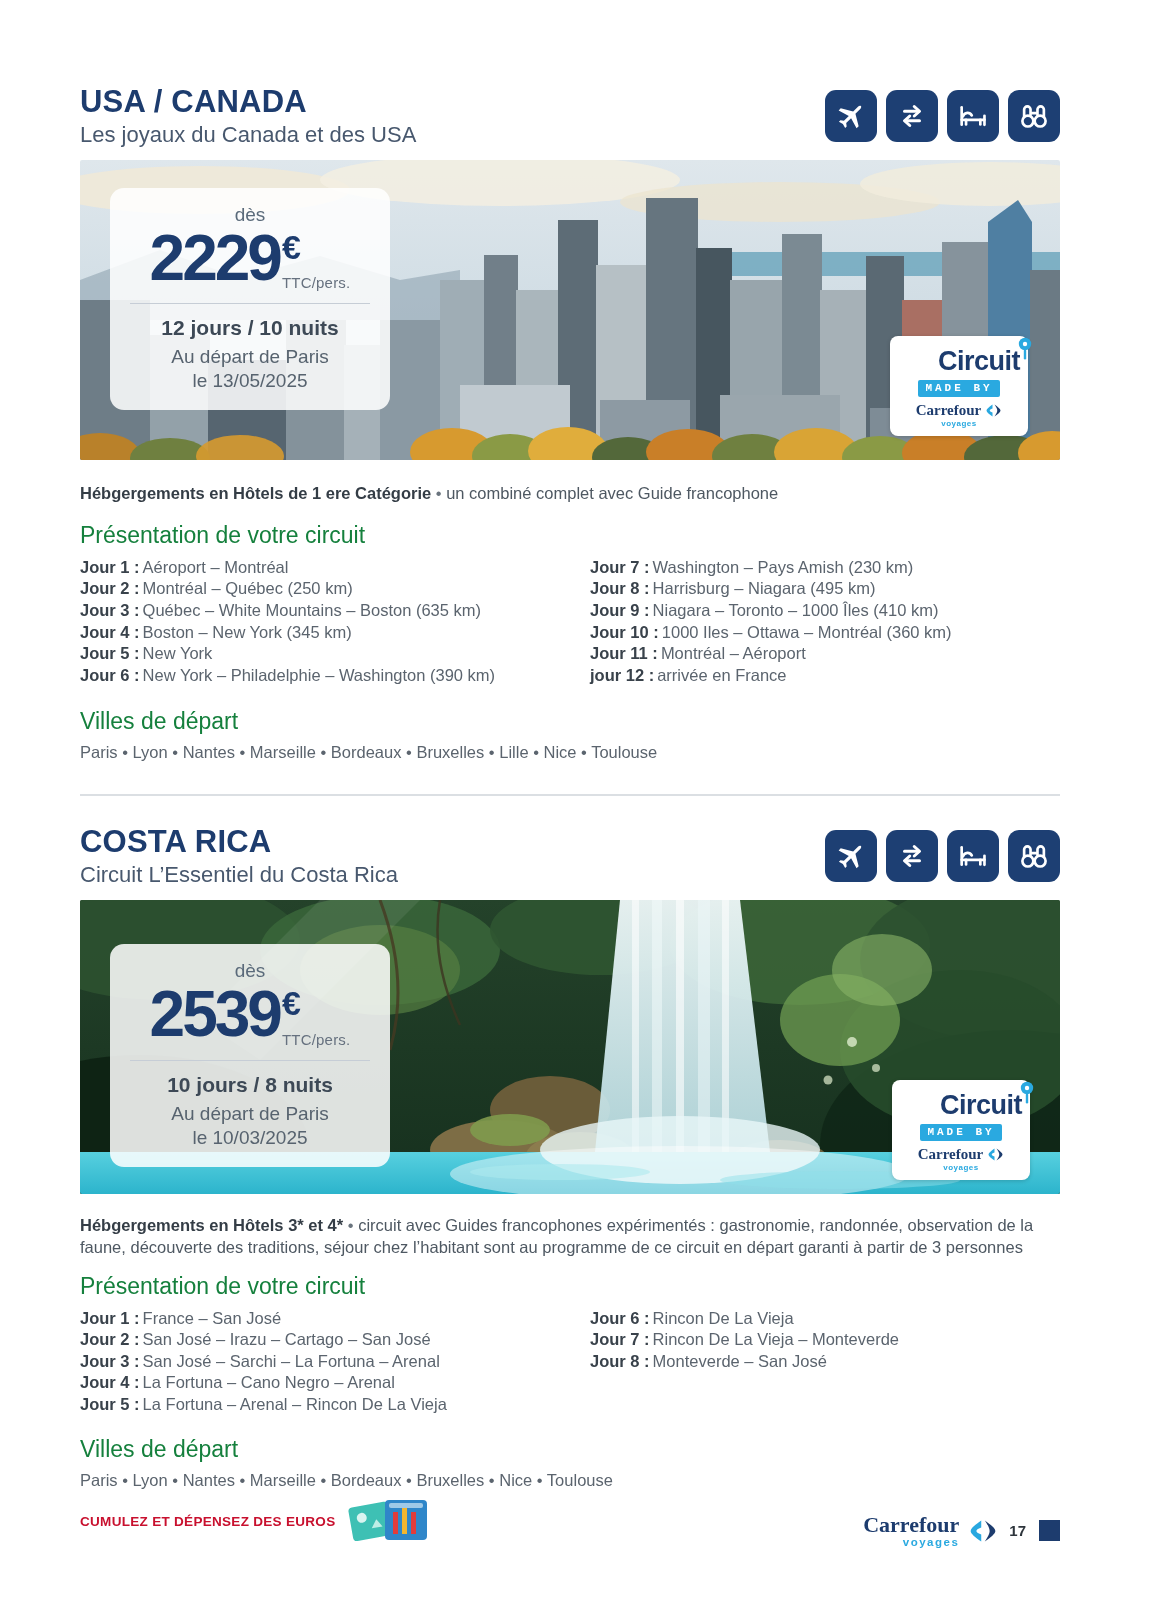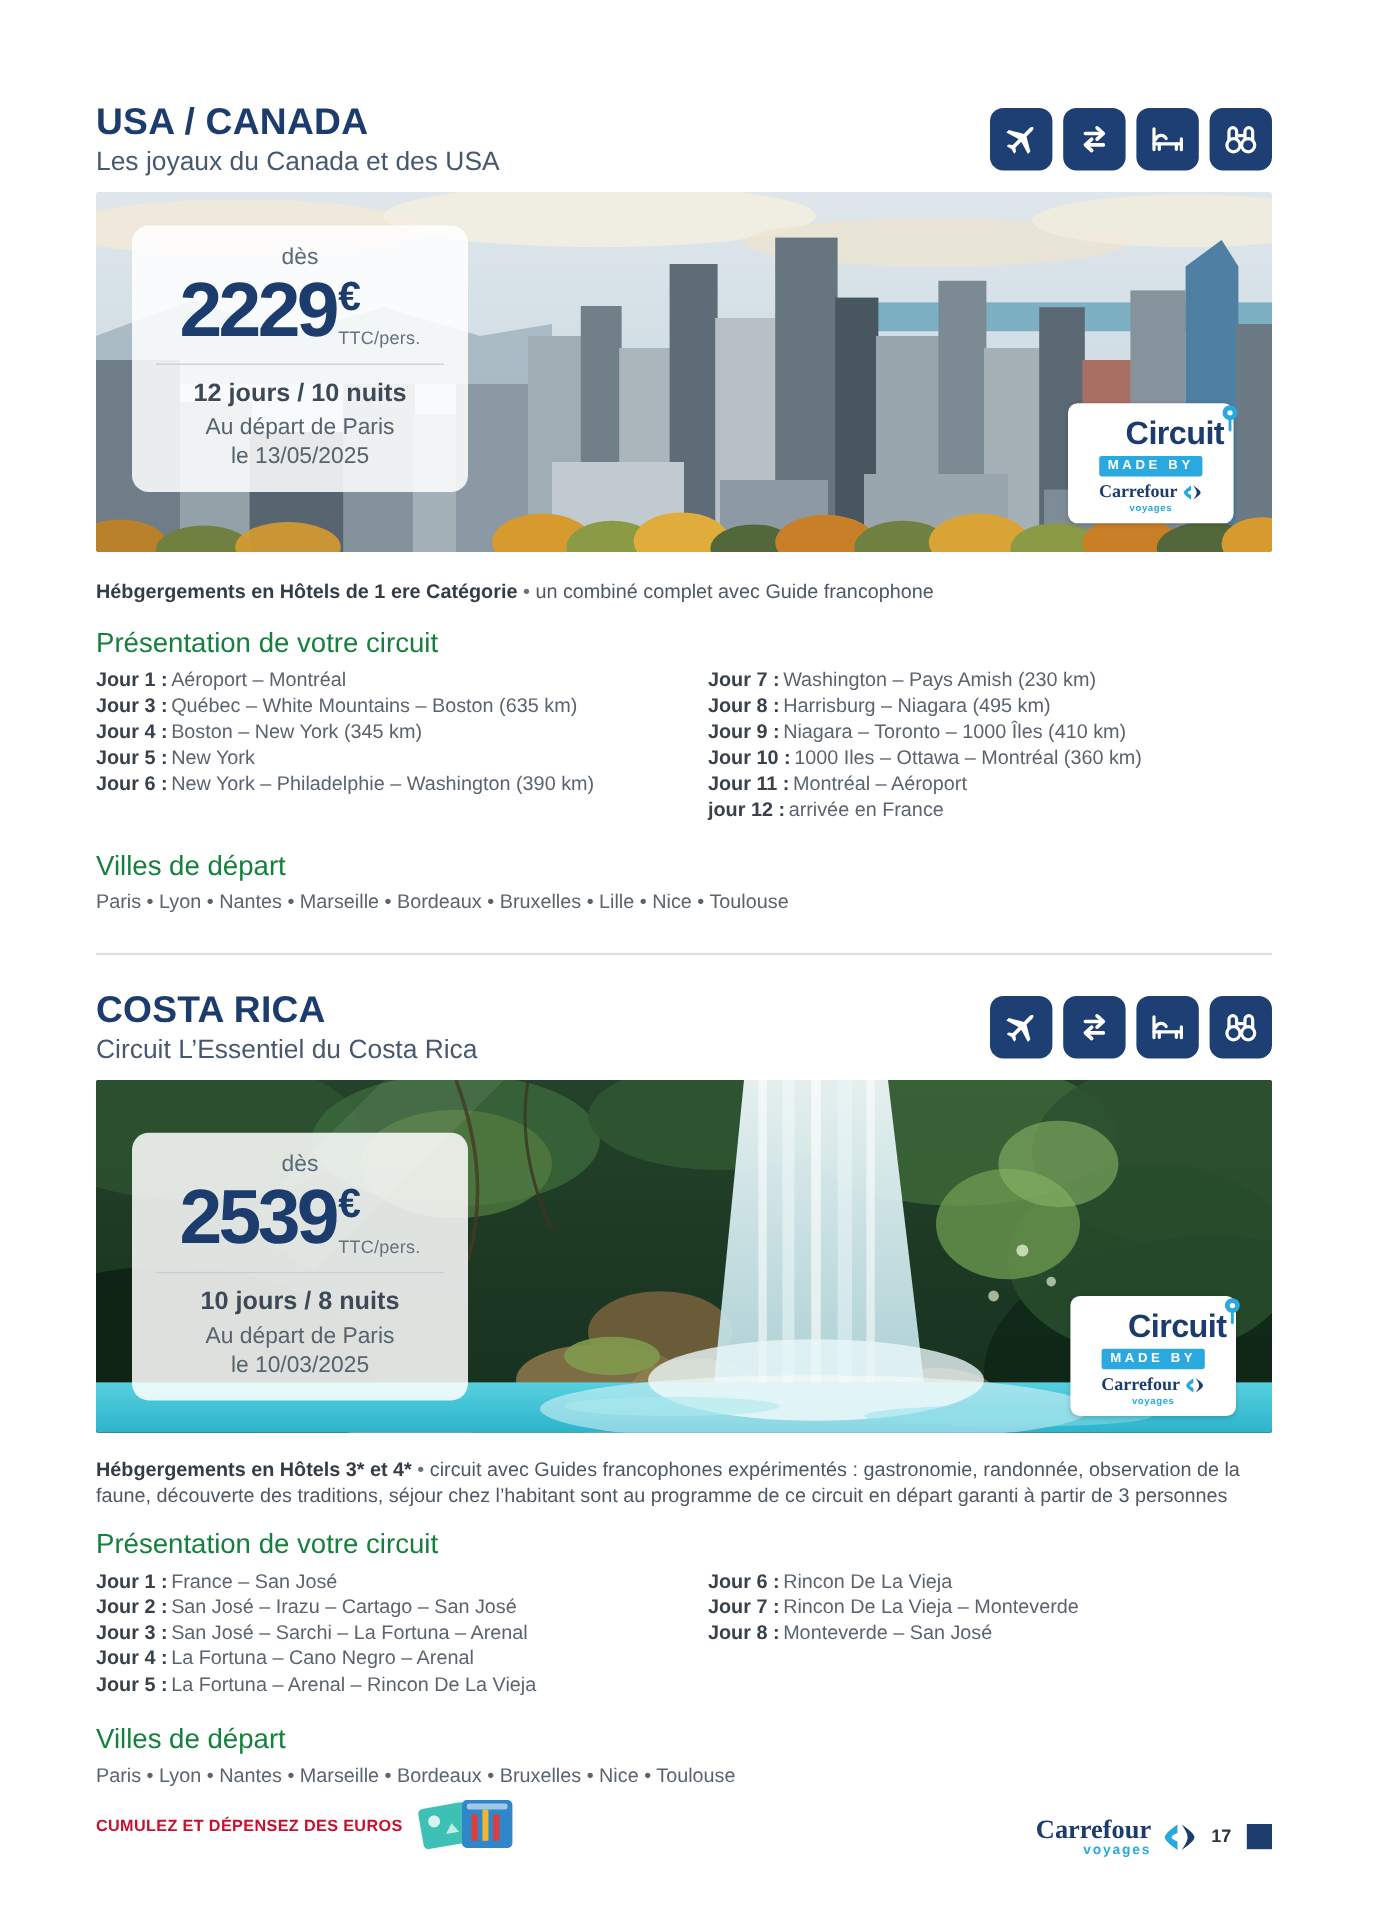--- a/index.html
+++ b/index.html
@@ -36,21 +36,21 @@
 
   
   .circuit-badge{position:absolute;right:32px;bottom:24px;width:126px;padding:12px 6px 8px;
       background:#fff;border-radius:8px;text-align:center;box-shadow:0 1px 4px rgba(0,0,0,.18);}
   .hero2 .circuit-badge{bottom:14px;right:30px;}
   .cb-title-wrap{position:relative;display:inline-block;}
   .cb-title{font-size:27px;font-weight:800;color:#1d3c6e;letter-spacing:-.5px;line-height:1;margin-left:40px;}
   .cb-pin{position:absolute;top:-11px;right:-13px;}
   .cb-madeby{display:inline-block;background:#2aa9e0;color:#fff;font-size:11px;font-weight:700;
       letter-spacing:3px;padding:2px 7px 3px;border-radius:2px;margin-top:5px;
-      font-family:Liberation Sans, sans-serif;}
+      font-family:Liberation Mono, monospace;}
   .cb-brand-row{display:flex;align-items:center;justify-content:center;gap:4px;margin-top:5px;}
   .cb-brand{font-family:"Liberation Serif", serif;font-size:15px;font-weight:700;color:#1d3c6e;}
   .cb-voyages{font-size:8px;color:#2aa9e0;font-weight:700;margin-top:0;letter-spacing:.5px;}
 
   
   .accom{margin:22px 0 0;font-size:16.5px;line-height:1.35;color:#4e5862;}
   .accom b{color:#343d46;}
   .accom .sep{color:#6a747e;}
   .block-h{font-size:23px;font-weight:400;color:#15803d;margin:18px 0 8px;}
   .itin-cols{display:flex;}
@@ -215,20 +215,21 @@
         <div class="cb-voyages">voyages</div>
       </div>
     </div>
 
     <p class="accom"><b>Hébgergements en Hôtels de 1 ere Catégorie</b> <span class="sep">•</span> <span>un combiné complet avec Guide francophone</span></p>
 
     <h3 class="block-h">Présentation de votre circuit</h3>
     <div class="itin-cols">
       <div class="itin-col1">
         <div class="itin-row"><span class="itin-day">Jour 1 :</span><span class="itin-route">Aéroport – Montréal</span></div>
+        <div class="itin-row"><span class="itin-day">Jour 2 :</span><span class="itin-route">Montréal – Québec (250 km)</span></div>
         <div class="itin-row"><span class="itin-day">Jour 3 :</span><span class="itin-route">Québec – White Mountains – Boston (635 km)</span></div>
         <div class="itin-row"><span class="itin-day">Jour 4 :</span><span class="itin-route">Boston – New York (345 km)</span></div>
         <div class="itin-row"><span class="itin-day">Jour 5 :</span><span class="itin-route">New York</span></div>
         <div class="itin-row"><span class="itin-day">Jour 6 :</span><span class="itin-route">New York – Philadelphie – Washington (390 km)</span></div>
       </div>
       <div class="itin-col2">
         <div class="itin-row"><span class="itin-day">Jour 7 :</span><span class="itin-route">Washington – Pays Amish (230 km)</span></div>
         <div class="itin-row"><span class="itin-day">Jour 8 :</span><span class="itin-route">Harrisburg – Niagara (495 km)</span></div>
         <div class="itin-row"><span class="itin-day">Jour 9 :</span><span class="itin-route">Niagara – Toronto – 1000 Îles (410 km)</span></div>
         <div class="itin-row"><span class="itin-day">Jour 10 :</span><span class="itin-route">1000 Iles – Ottawa – Montréal (360 km)</span></div>

